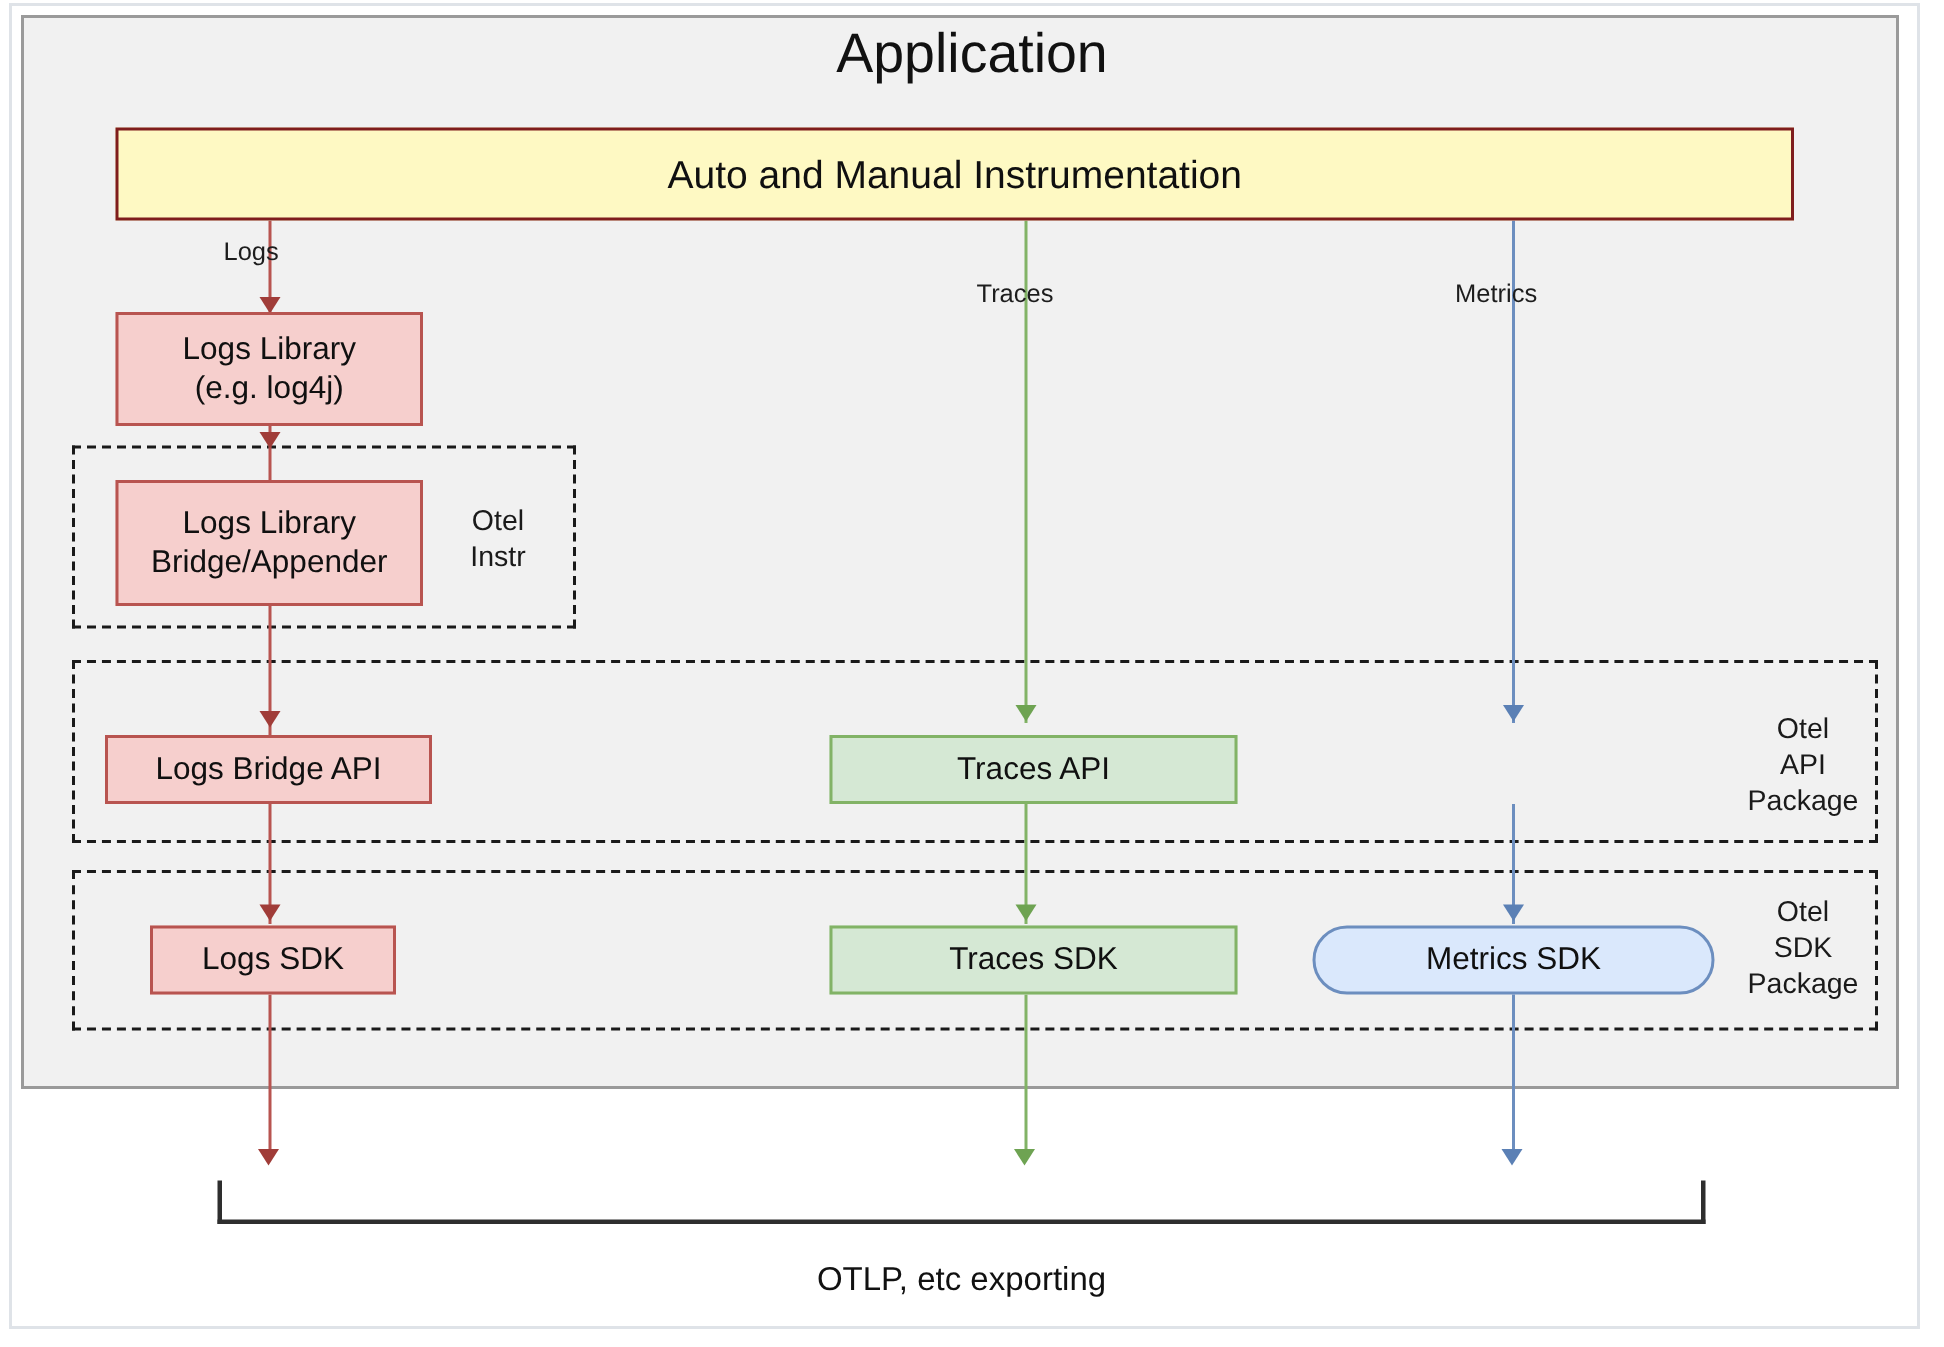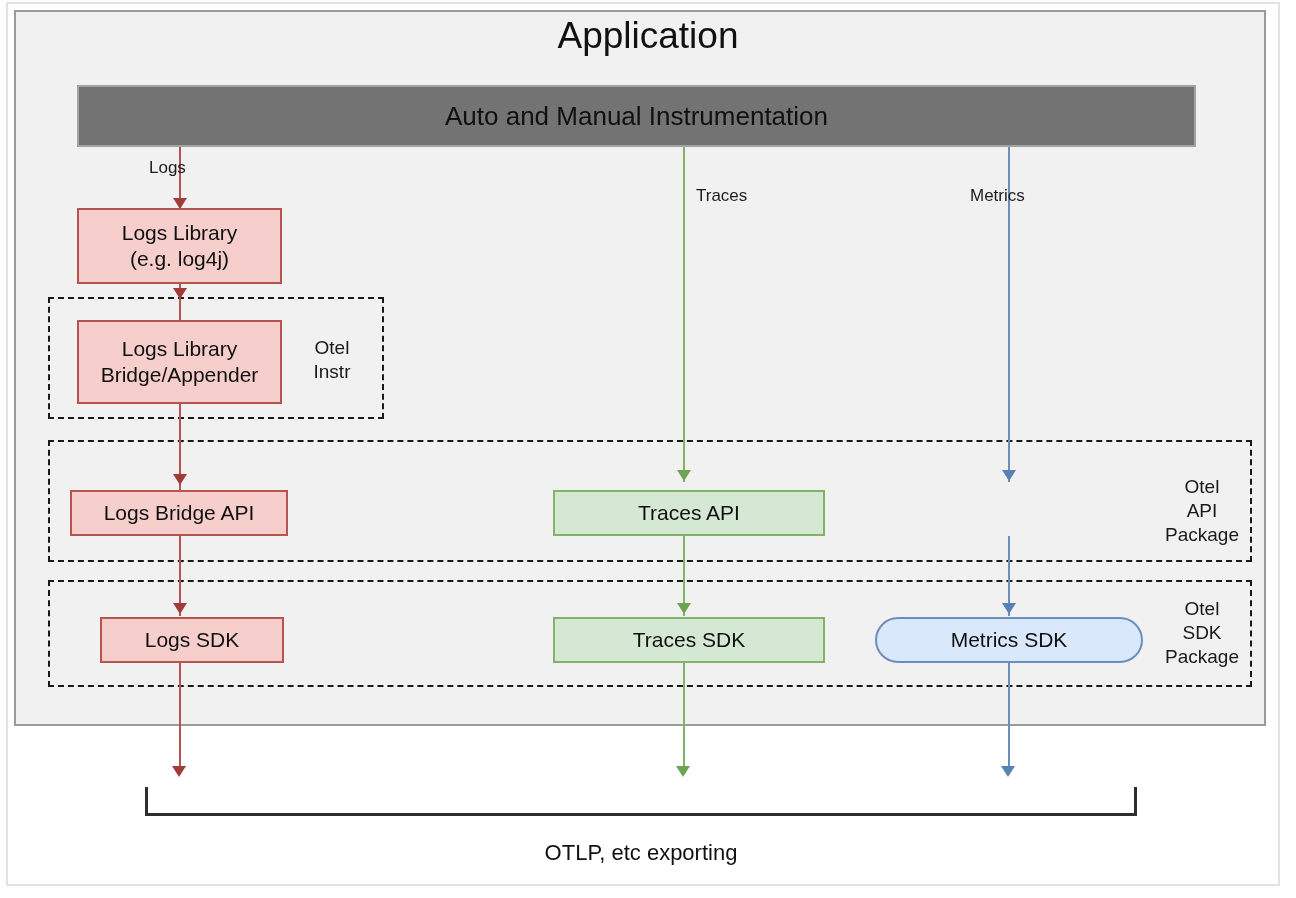--- a/index.html
+++ b/index.html
@@ -63,22 +63,22 @@
     align-items: center;
     justify-content: center;
     text-align: center;
     font-size: 21px;
     color: #101010;
     line-height: 26px;
     z-index: 4;
   }
 
   .box.yellow {
-    background: #737373;
-    border: 2px solid #a3a3a3;
+    background: #fef9c3;
+    border: 2px solid #7f1d1d;
     font-size: 26px;
   }
   .box.red {
     background: #f6cfcd;
     border: 2px solid #b85450;
   }
   .box.green {
     background: #d5e8d4;
     border: 2px solid #82b366;
   }
@@ -197,21 +197,21 @@
   <div class="arrow-head ah-red" style="left:173px; top:474px;"></div>
 
   <div class="edge-line edge-red" style="left:179px; top:536px; height:80px;"></div>
   <div class="arrow-head ah-red" style="left:173px; top:603px;"></div>
 
   <div class="edge-line edge-red" style="left:179px; top:663px; height:110px;"></div>
   <div class="arrow-head ah-red" style="left:172px; top:766px;"></div>
 
   <div class="edge-line edge-green" style="left:683px; top:147px; height:335px;"></div>
   <div class="arrow-head ah-green" style="left:677px; top:470px;"></div>
-  <div class="edge-label" style="left:651px; top:186px;margin-left:45px;">Traces</div>
+  <div class="edge-label" style="left:651px; top:186px;">Traces</div>
 
   <div class="edge-line edge-green" style="left:683px; top:536px; height:80px;"></div>
   <div class="arrow-head ah-green" style="left:677px; top:603px;"></div>
 
   <div class="edge-line edge-green" style="left:683px; top:663px; height:110px;"></div>
   <div class="arrow-head ah-green" style="left:676px; top:766px;"></div>
 
   <div class="edge-line edge-blue" style="left:1008px; top:147px; height:335px;"></div>
   <div class="arrow-head ah-blue" style="left:1002px; top:470px;"></div>
   <div class="edge-label" style="left:970px; top:186px;">Metrics</div>
@@ -229,21 +229,21 @@
 
   <div class="box red" style="left:77px; top:320px; width:205px; height:84px; flex-direction:column;">
     <span>Logs Library</span>
     <span>Bridge/Appender</span>
   </div>
 
   <div class="box red" style="left:70px; top:490px; width:218px; height:46px;">
     <span>Logs Bridge API</span>
   </div>
 
-  <div class="box red" style="left:100px; top:617px; width:184px; height:46px;">
+  <div class="box red" style="left:100px; top:617px; width:164px; height:46px;">
     <span>Logs SDK</span>
   </div>
 
   <div class="box green" style="left:553px; top:617px; width:272px; height:46px;">
     <span>Traces SDK</span>
   </div>
 
   <div class="box green" style="left:553px; top:490px; width:272px; height:46px;">
     <span>Traces API</span>
   </div>

